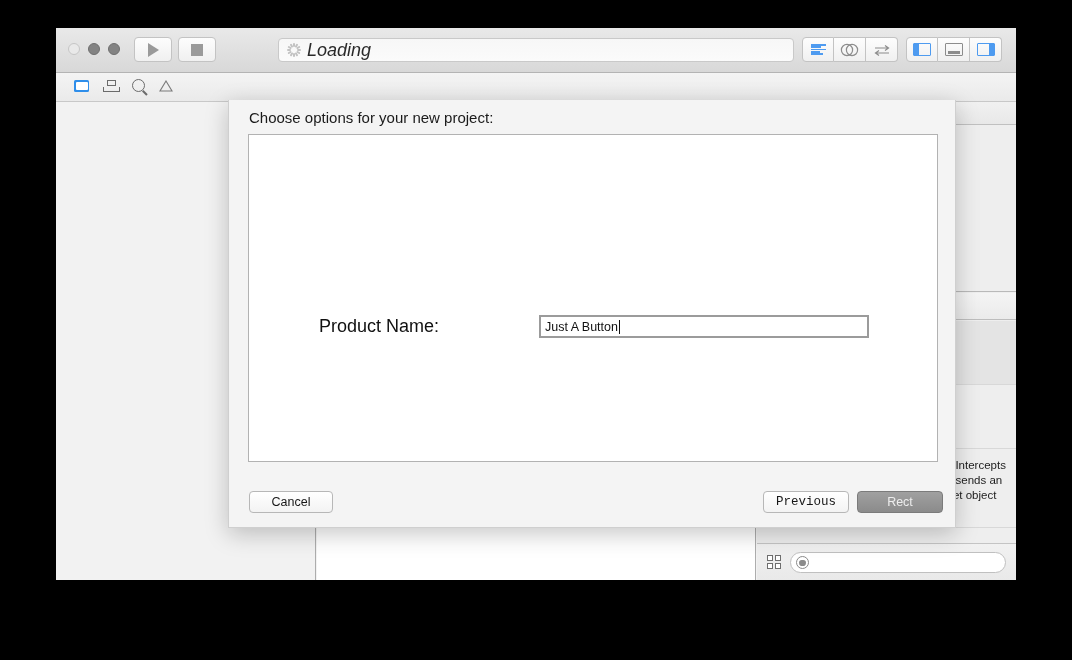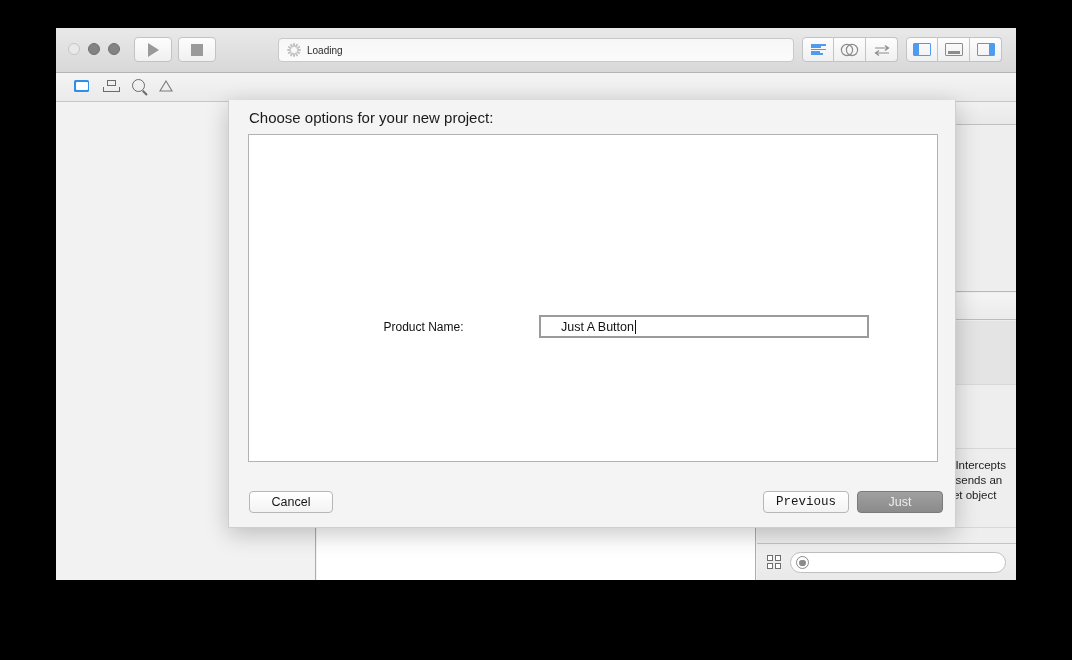--- a/index.html
+++ b/index.html
@@ -49,21 +49,21 @@
     background: linear-gradient(to bottom,#f7f7f7,#fbfbfb);
     border: 1px solid #c9c9c9; border-radius: 4px;
     display: flex; align-items: center; padding-left: 8px; gap: 6px;
   }
   .spinner { position: relative; width: 14px; height: 14px; flex: 0 0 14px; }
   .spinner i {
     position: absolute; left: 6px; top: 0;
     width: 2px; height: 4px; background: #c2c2c2; border-radius: 1px;
     transform-origin: 1px 7px;
   }
-  .status-text { font-size: 10px; color: #2a2a2a; }
+  .status-text { font-size: 18px; color: #2a2a2a; font-style: italic; }
 
   .tbgroup { position: absolute; top: 9px; display: flex; }
   .tbgroup .cell {
     width: 32px; height: 25px;
     background: linear-gradient(to bottom,#fdfdfd,#f0f0f0);
     border: 1px solid #c3c3c3; border-left-width: 0;
     display: flex; align-items: center; justify-content: center;
   }
   .tbgroup .cell:first-child { border-left-width: 1px; border-radius: 4px 0 0 4px; }
   .tbgroup .cell:last-child { border-radius: 0 4px 4px 0; }
@@ -210,25 +210,25 @@
   }
   .sheet-box {
     position: absolute; left: 19px; top: 34px;
     width: 690px; height: 328px;
     background: #ffffff; border: 1px solid #b2b2b2;
   }
   .field-row {
     position: absolute; left: 0; top: 180px; width: 690px;
     display: flex; align-items: center; justify-content: center;
   }
-  .field-label { font-size: 12px; color: #101010; width: 220px; text-align: center; padding-right: 11px; }
+  .field-label { font-size: 18px; color: #101010; width: 220px; text-align: left; padding-right: 11px; }
   .field-input {
     width: 330px; height: 23px;
     border: 2px solid #9b9b9b; background: #fff;
-    display: flex; align-items: center; padding-left: 20px;
+    display: flex; align-items: center; padding-left: 4px;
   }
   .field-input span { font-size: 12.5px; color: #111; }
   .caret { display: inline-block; width: 1px; height: 14px; background: #111; margin-left: 1px; }
 
   .sheet-buttons { position: absolute; left: 0; bottom: 14px; width: 728px; height: 22px; }
   .sbtn {
     position: absolute; height: 22px; border-radius: 4px;
     font-size: 12.5px; display: flex; align-items: center; justify-content: center;
     border: 1px solid #b7b7b7;
     background: linear-gradient(to bottom,#ffffff,#f3f3f3);
@@ -403,17 +403,17 @@
         <div class="field-input">
           <span>Just A Button</span>
             <span class="caret"></span>
         </div>
       </div>
     </div>
 
     <div class="sheet-buttons">
       <div class="sbtn" id="btn-cancel">Cancel</div>
       <div class="sbtn" id="btn-previous">Previous</div>
-      <div class="sbtn" id="btn-next">Just</div>
+      <div class="sbtn" id="btn-next">Rect</div>
     </div>
   </div>
 
 </div>
 
 </body></html>

